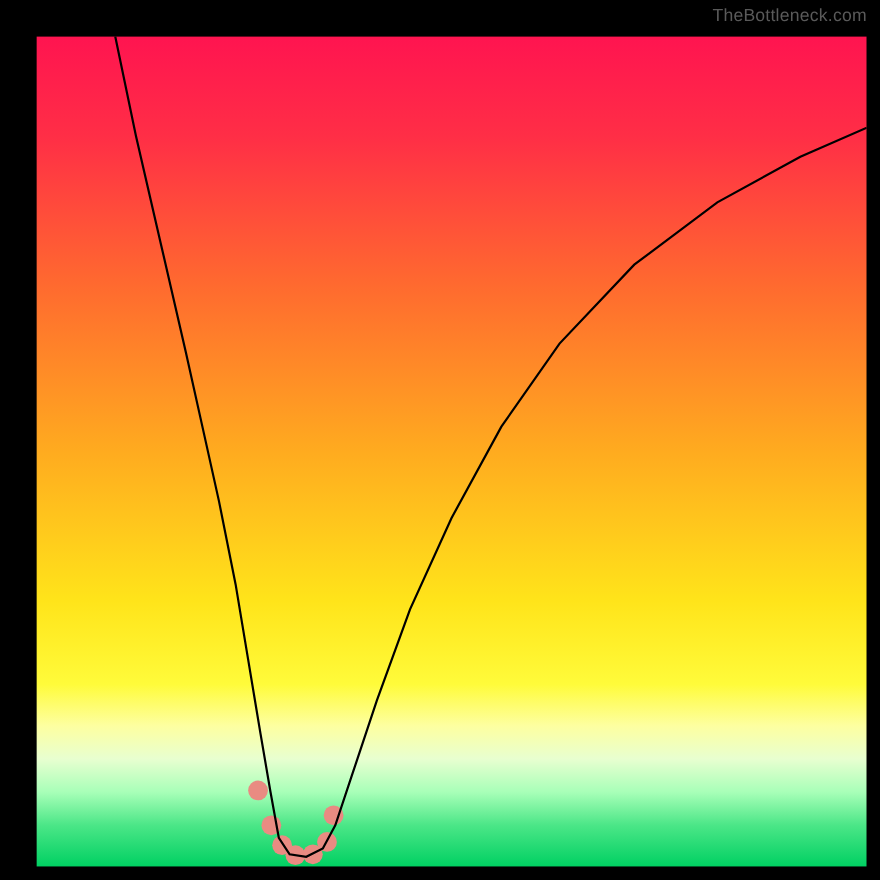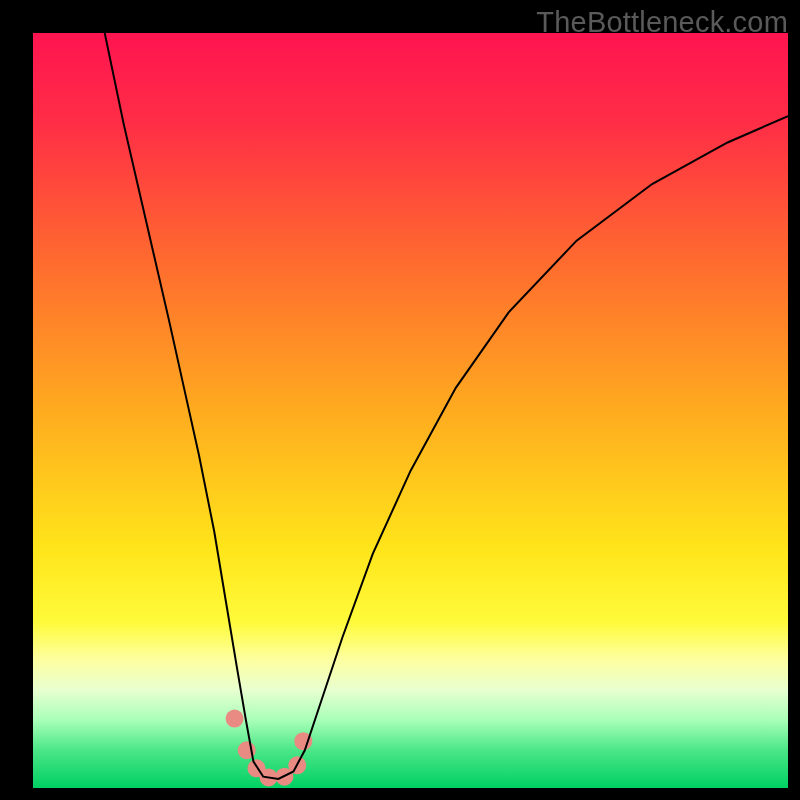--- a/index.html
+++ b/index.html
@@ -32,21 +32,21 @@
     left: 0;
     top: 0;
     width: 100%;
     height: 100%;
   }
   .watermark {
     position: absolute;
     top: 6px;
     right: 12px;
     color: #5a5a5a;
-    font-size: 29px;
+    font-size: 16px;
     font-weight: 500;
     letter-spacing: 0.2px;
   }
   svg.curve {
     position: absolute;
     left: 0;
     top: 0;
     width: 100%;
     height: 100%;
   }

